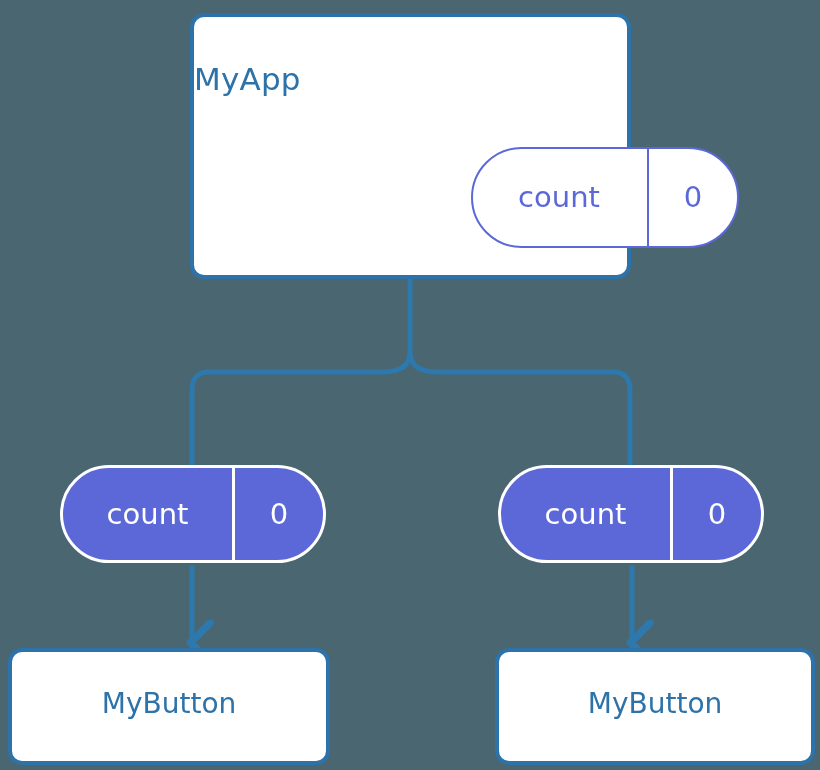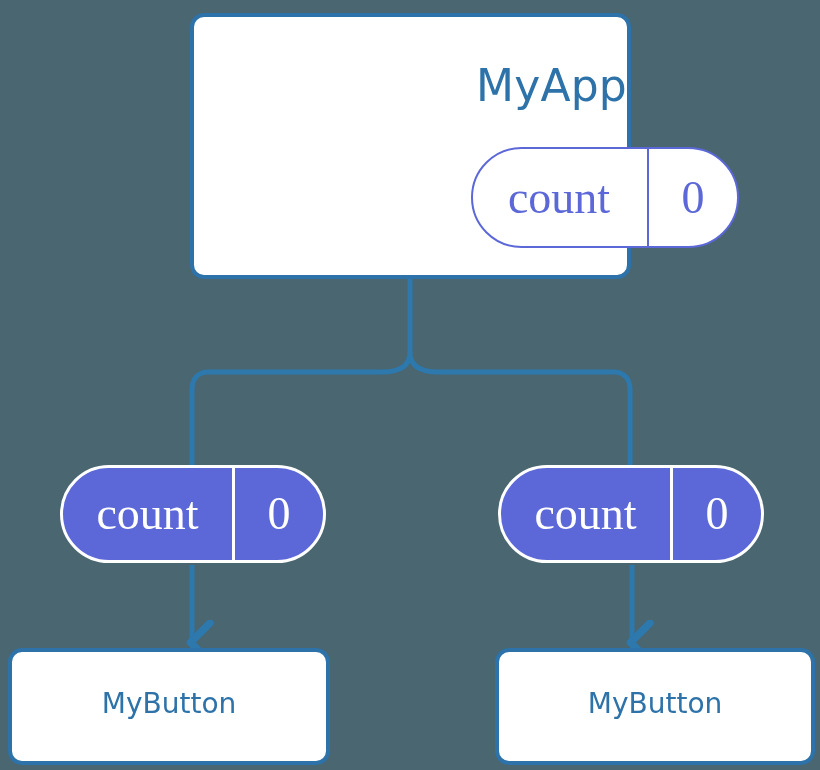--- a/index.html
+++ b/index.html
@@ -39,44 +39,43 @@
     left: 190px;
     top: 13px;
     width: 441px;
     height: 266px;
   }
   #app-title {
     position: absolute;
     left: 0;
     top: 47px;
     width: 100%;
-    text-align: right;
+    text-align: left;
     color: #2d72a8;
-    font-size: 44px;
+    font-size: 31px;
     line-height: 1;
     letter-spacing: 0.2px;
   }
 
   
   .state-pill {
     position: absolute;
     display: flex;
     align-items: stretch;
     border-radius: 999px;
     box-sizing: border-box;
     overflow: hidden;
   }
   .pill-key, .pill-value {
     display: flex;
     align-items: center;
     justify-content: center;
-    font-size: 46px;
+    font-size: 29px;
     line-height: 1;
     box-sizing: border-box;
-    font-family: Liberation Serif, serif;
   }
 
   
   .state-pill.outline {
     border: 2.5px solid #5c68d8;
     background: #ffffff;
   }
   .state-pill.outline .pill-key {
     flex: 0 0 176px;
     color: #5c68d8;

